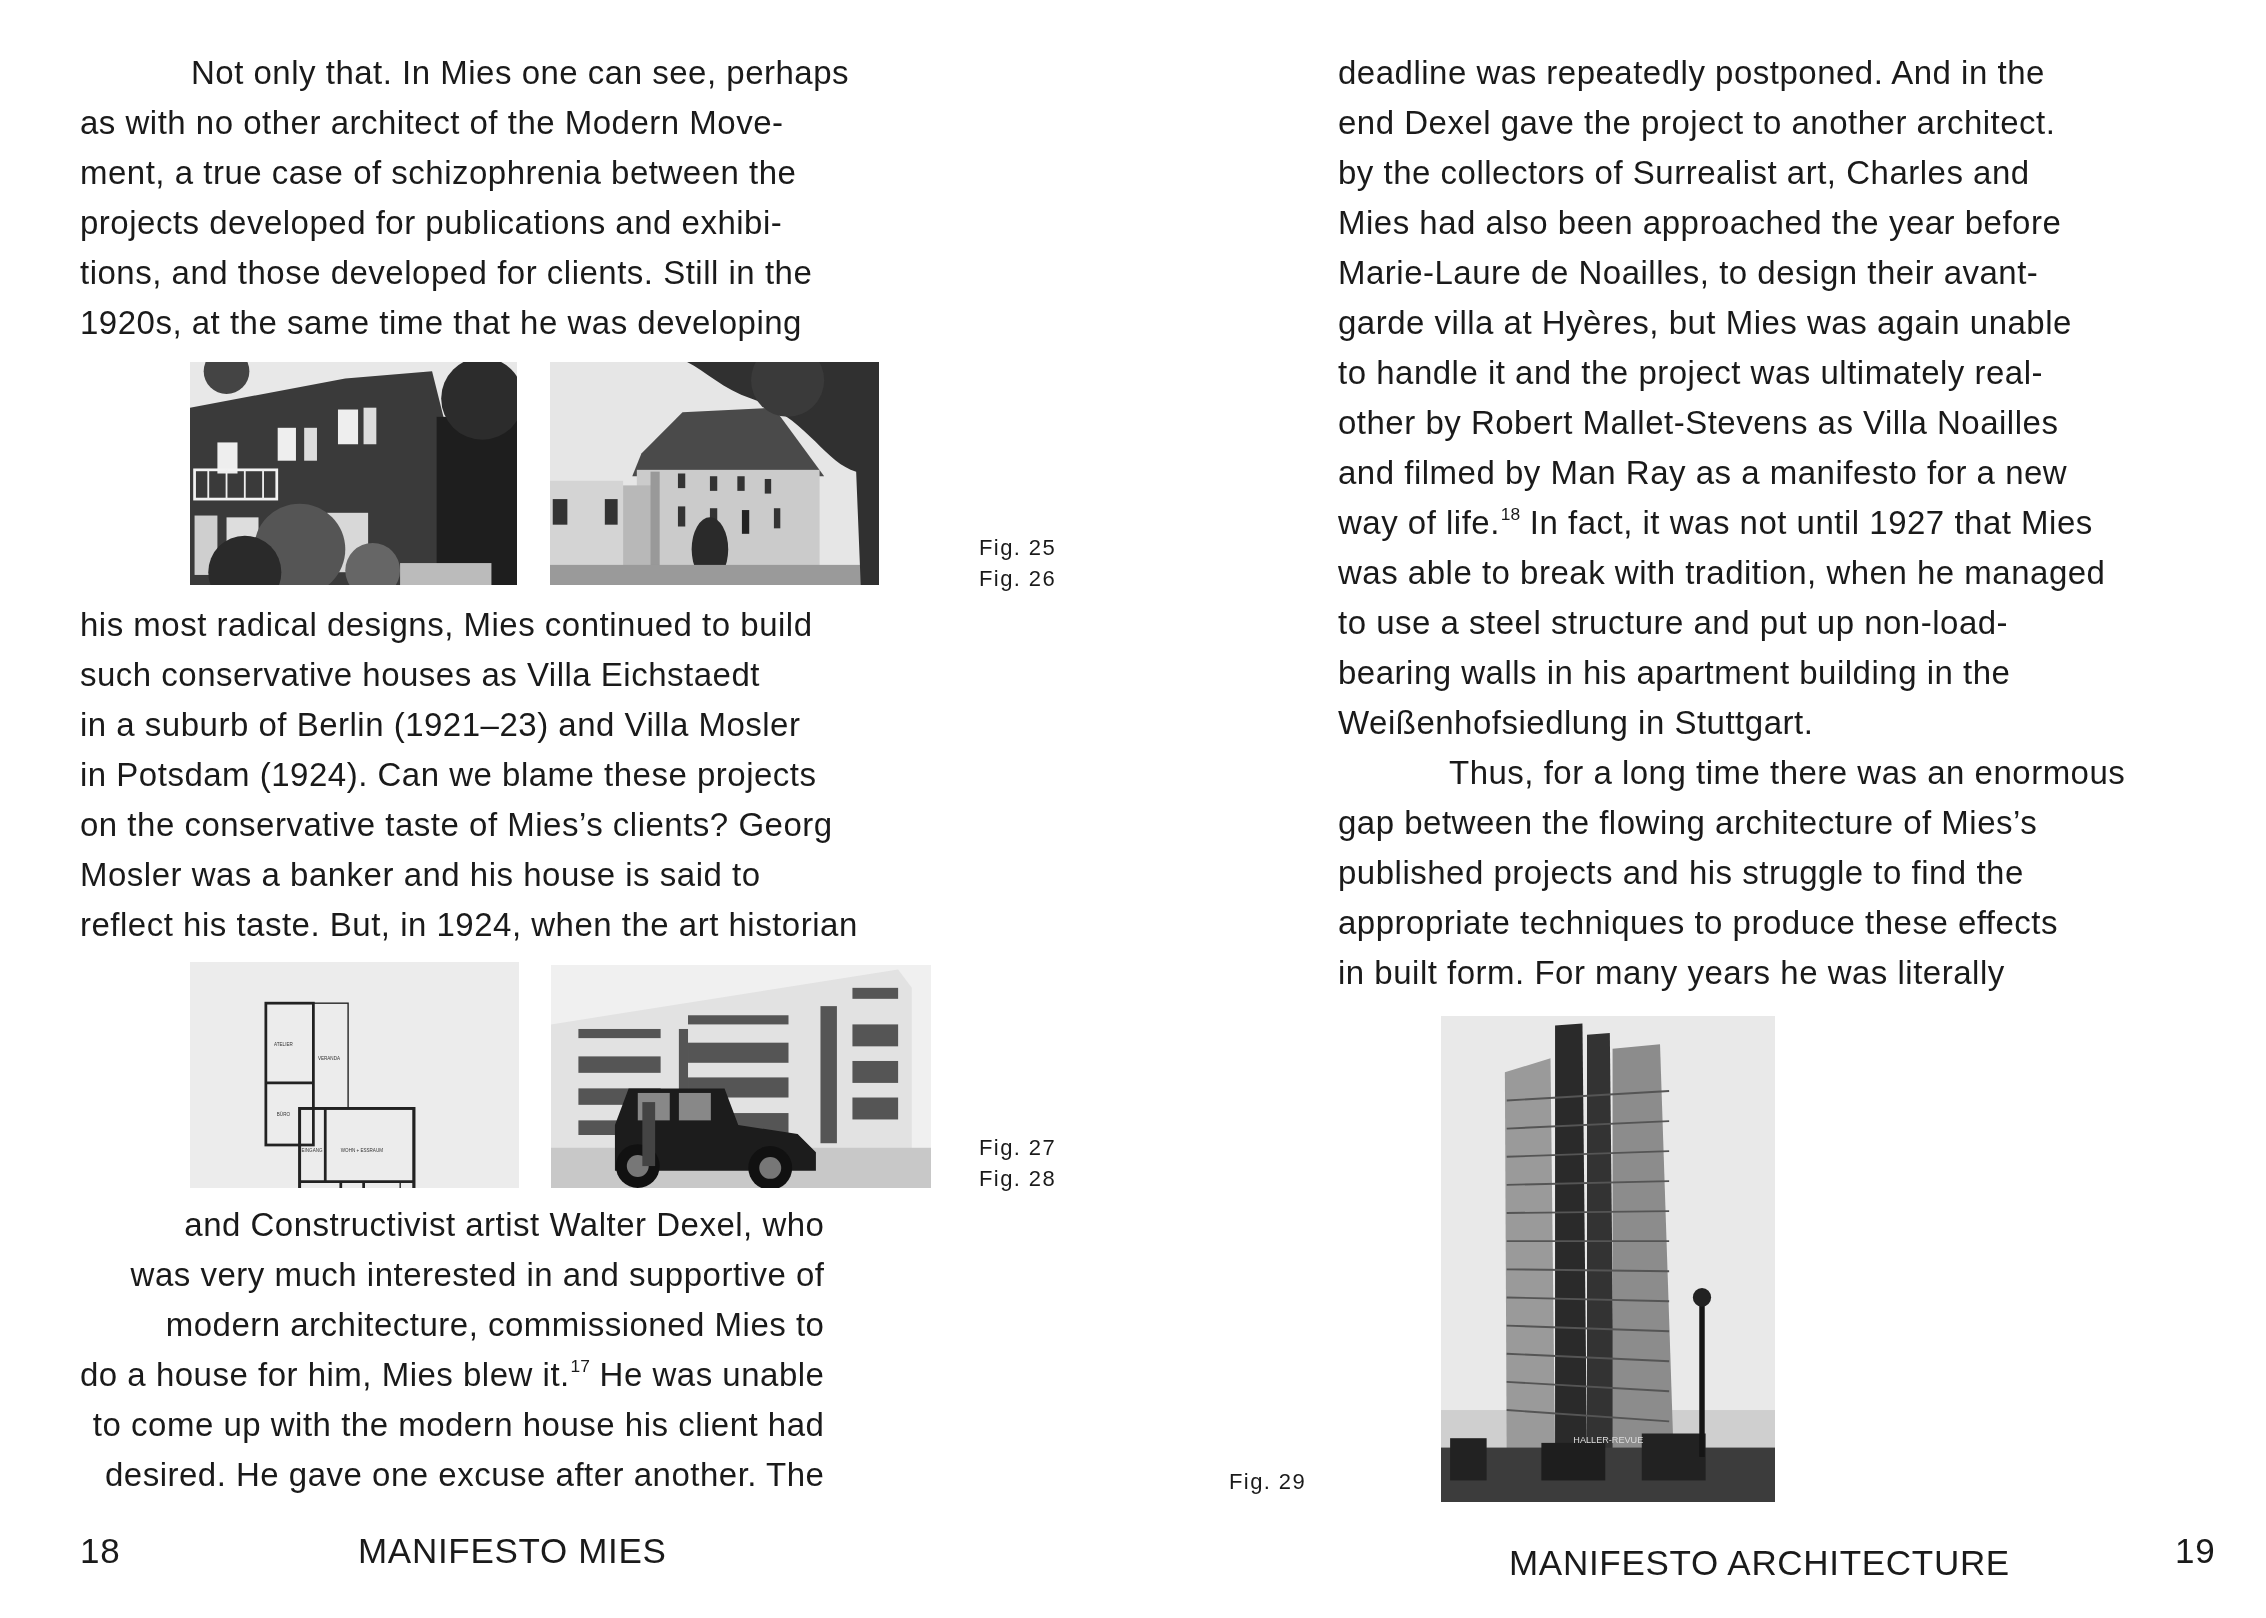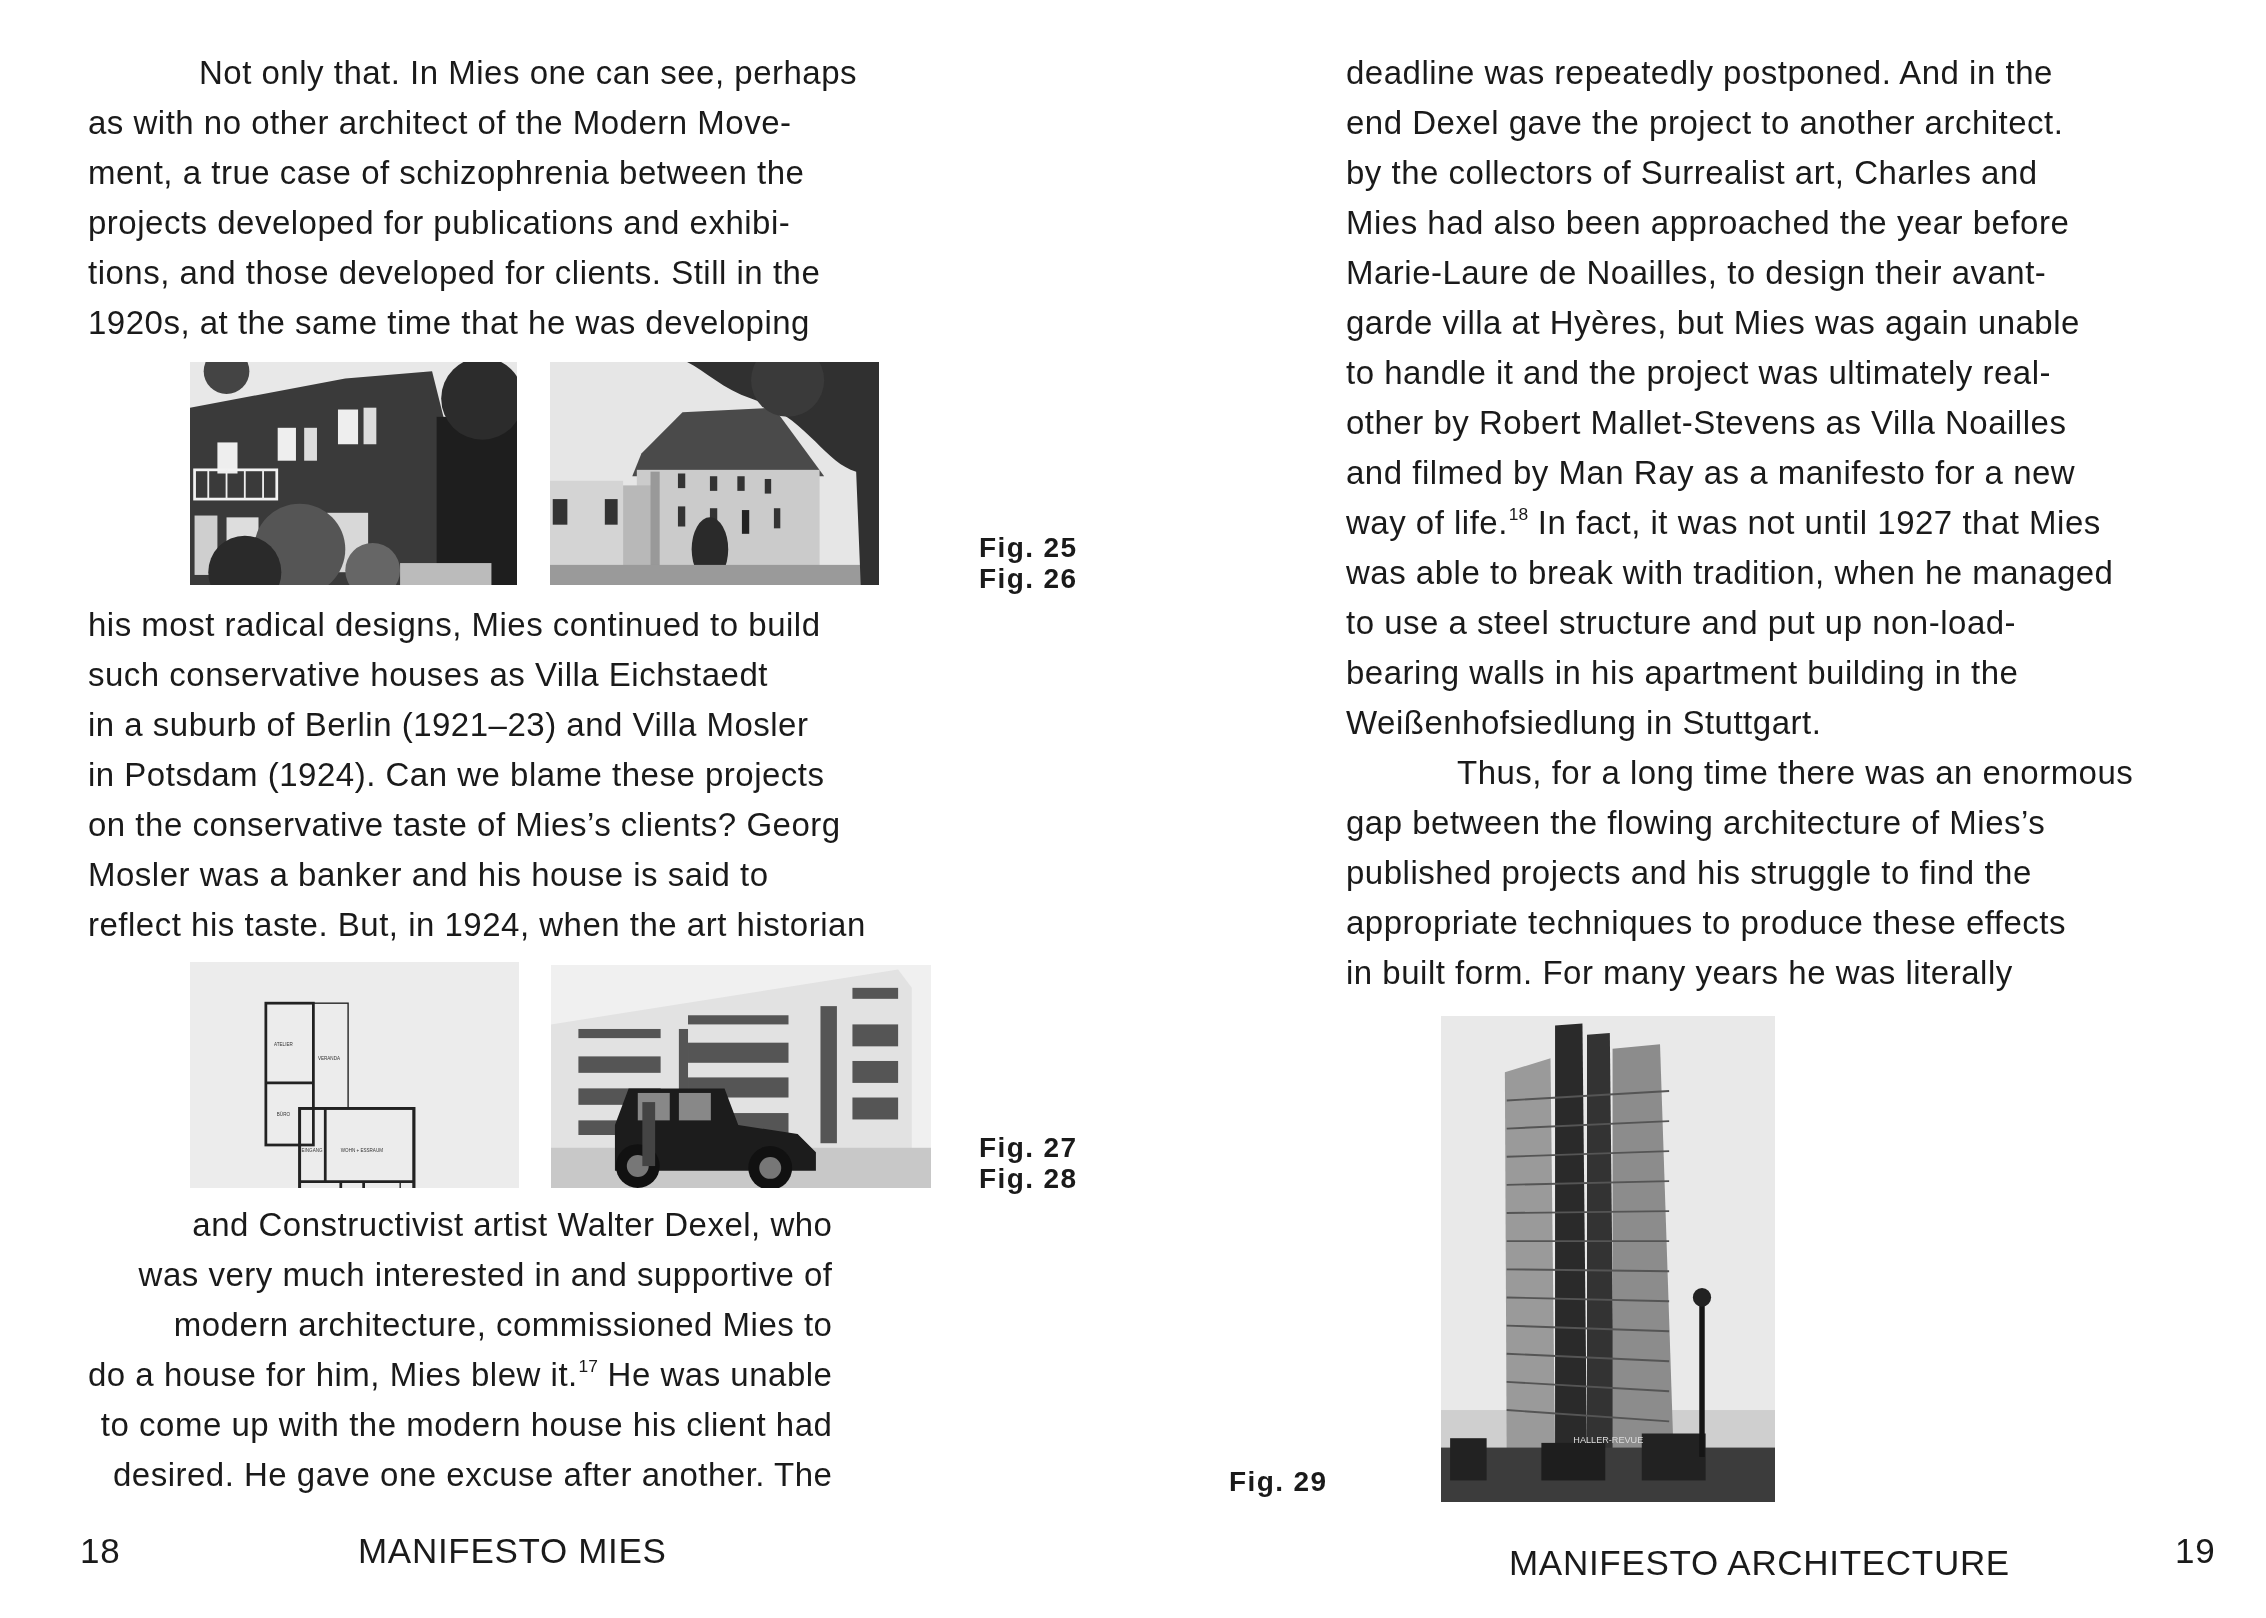--- a/index.html
+++ b/index.html
@@ -3,30 +3,30 @@
   <meta charset="utf-8">
   <style>
     html, body { margin: 0; padding: 0; background: #ffffff; }
     body { width: 2266px; height: 1618px; position: relative; overflow: hidden;
            font-family: "Liberation Sans", "DejaVu Sans", sans-serif; color: #1a1a1a; }
     .page { position: absolute; top: 0; height: 1618px; }
     #page-left { left: 0; width: 1133px; }
     #page-right { left: 1133px; width: 1133px; }
 
     .text-block { position: absolute; font-size: 33px; line-height: 50px; letter-spacing: 0.5px; white-space: nowrap; }
-    .line { display: block; height: 50px; margin-left: 8px; }
+    .line { display: block; height: 50px; }
     .indent { padding-left: 111px; }
     sup { font-size: 17.4px; vertical-align: 0; position: relative; top: -13.7px; letter-spacing: 0; margin-left: 0.9px; }
 
     #left-block-1 { left: 80px; top: 48px; }
     #left-block-2 { left: 80px; top: 600px; }
     #left-block-3 { left: 80px; top: 1200px; text-align: right; }
     #right-block { left: 205px; top: 48px; }
 
-    .fig-label { position: absolute; font-weight: bold; font-size: 28px; line-height: 31px; letter-spacing: 1.4px; }
+    .fig-label { position: absolute; font-weight: normal; font-size: 22px; line-height: 31px; letter-spacing: 1.4px; }
     #fig-25-26 { left: 979px; top: 532px; }
     #fig-27-28 { left: 979px; top: 1132px; }
     #fig-29 { left: 96px; top: 1466px; }
 
     .footer { position: absolute; top: 1528px; font-size: 35px; line-height: 46px; letter-spacing: 0.7px; }
     #pn-18 { left: 80px; }
     #rh-left { left: 358px; }
     #rh-right { left: 376px; margin-top: 12px; }
     #pn-19 { left: 1042px; }
 

